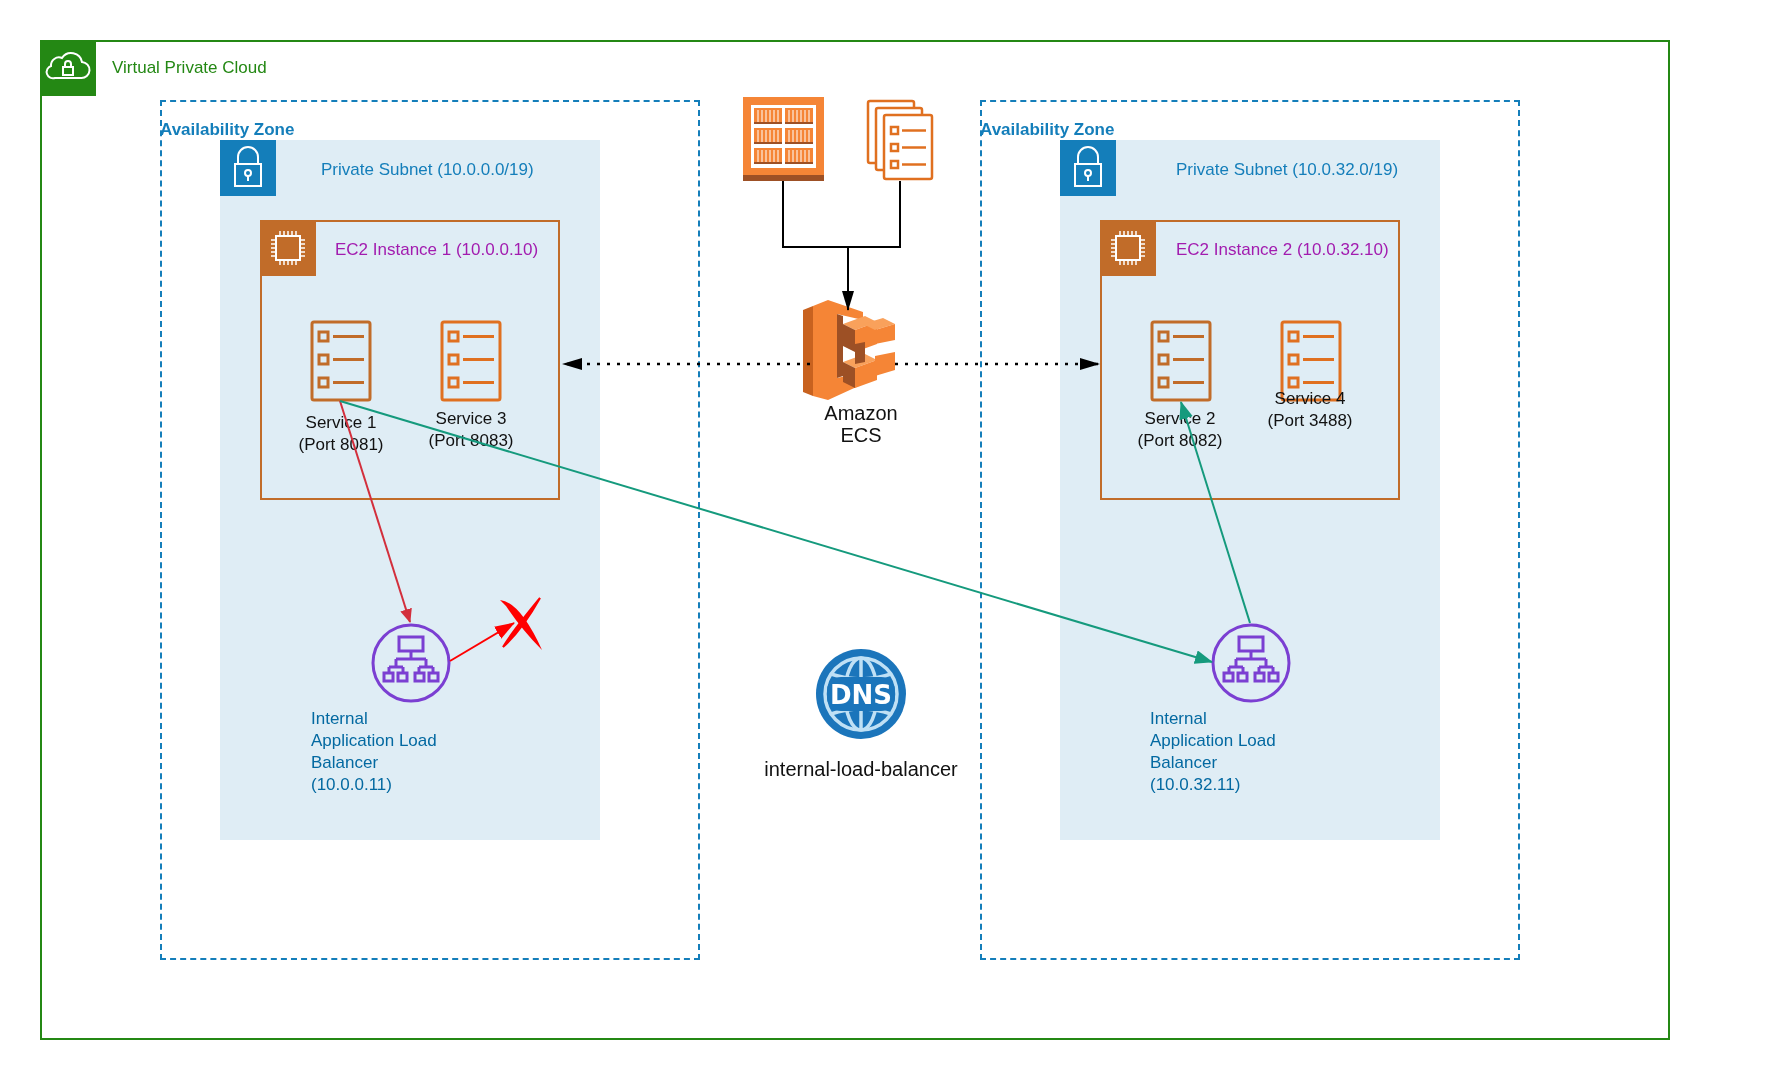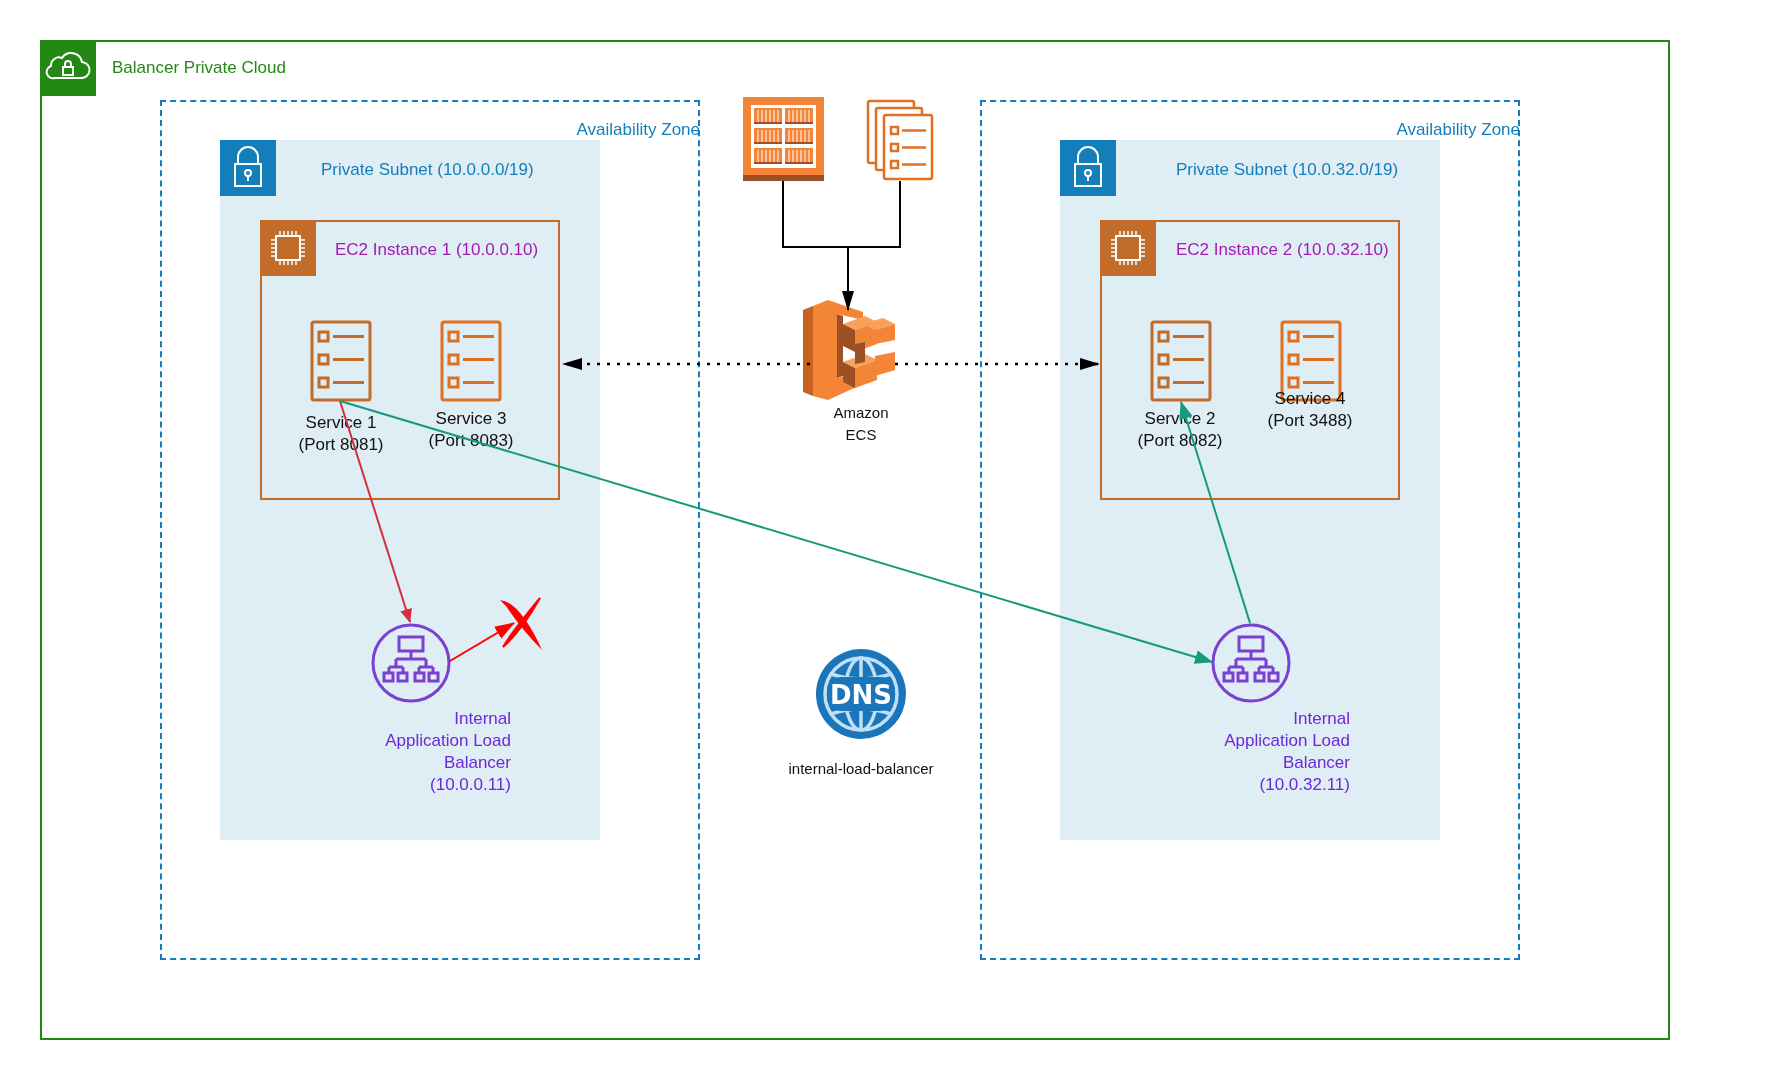--- a/index.html
+++ b/index.html
@@ -5,44 +5,44 @@
   html, body { margin:0; padding:0; background:#ffffff; }
   body { width:1782px; height:1080px; position:relative; overflow:hidden;
          font-family:"Liberation Sans", sans-serif; }
   .abs { position:absolute; }
   #vpc { left:40px; top:40px; width:1626px; height:996px; border:2px solid #248814; }
   #vpc-icon { left:40px; top:40px; width:56px; height:56px; background:#248814; }
   #vpc-title { left:112px; top:58px; font-size:17px; color:#248814; }
   .az { top:100px; width:546px; height:858px; border:2px dashed #147EBA; box-sizing:border-box; }
   #az1 { left:160px; width:540px; height:860px; }
   #az2 { left:980px; width:540px; height:860px; }
-  .az-label { font-size:17px; color:#147EBA; width:540px; text-align:right; top:120px; }
+  .az-label { font-size:17px; color:#147EBA; width:540px; text-align:left; top:120px;font-weight:bold; }
   .subnet { top:140px; width:380px; height:700px; background:#DFEDF5; }
   .subnet-icon { top:140px; width:56px; height:56px; background:#147EBA; }
   .subnet-label { top:160px; font-size:17px; color:#147EBA; white-space:nowrap; }
   .ec2 { top:220px; width:300px; height:280px; border:2px solid #C16C29; box-sizing:border-box; }
   .ec2-icon { top:220px; width:56px; height:56px; background:#C16C29; }
   .ec2-label { top:240px; font-size:17px; color:#a21caf; white-space:nowrap; }
   .svc-label { font-size:17px; color:#111; text-align:center; width:140px; line-height:22px; }
-  .alb-label { font-size:17px; color:#6d28d9; text-align:right; width:200px; line-height:22px; }
-  .center-label { font-size:15px; color:#111; text-align:center; line-height:22px; }
+  .alb-label { font-size:17px; color:#0369a1; text-align:left; width:200px; line-height:22px; }
+  .center-label { font-size:20px; color:#111; text-align:center; line-height:22px; }
   svg.overlay { position:absolute; left:0; top:0; }
 </style>
 </head>
 <body>
 
 <div id="vpc" class="abs"></div>
 <div id="vpc-icon" class="abs">
   <svg width="56" height="56" viewBox="0 0 56 56">
     <path d="M15 38 h26 a8 8 0 0 0 1 -16 a11 11 0 0 0 -20 -4 a8 8 0 0 0 -11 8 a6 6 0 0 0 4 12 z" fill="none" stroke="#fff" stroke-width="2"></path>
     <rect x="23" y="27" width="10" height="8" fill="none" stroke="#fff" stroke-width="2"></rect>
     <path d="M25 27 v-3 a3 3 0 0 1 6 0 v3" fill="none" stroke="#fff" stroke-width="2"></path>
   </svg>
 </div>
-<div id="vpc-title" class="abs">Balancer Private Cloud</div>
+<div id="vpc-title" class="abs">Virtual Private Cloud</div>
 
 <div id="az1" class="abs az"></div>
 <div class="abs az-label" style="left:160px;">Availability Zone</div>
 <div class="abs subnet" style="left:220px;"></div>
 <div class="abs subnet-icon" style="left:220px;">
   <svg width="56" height="56" viewBox="0 0 56 56">
     <rect x="15" y="24" width="26" height="22" fill="none" stroke="#fff" stroke-width="2"></rect>
     <path d="M18 24 v-7 a10 10 0 0 1 20 0 v7" fill="none" stroke="#fff" stroke-width="2"></path>
     <circle cx="28" cy="33" r="3" fill="none" stroke="#fff" stroke-width="2"></circle>
     <line x1="28" y1="36" x2="28" y2="41" stroke="#fff" stroke-width="2"></line>

